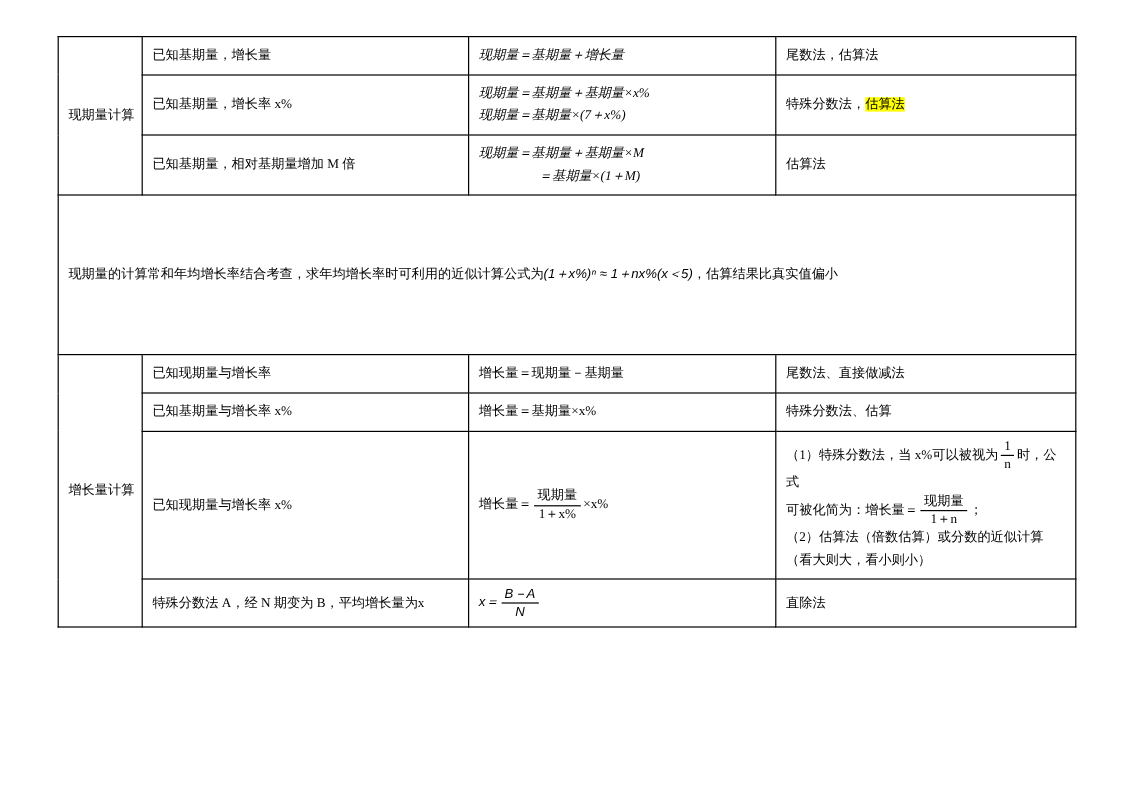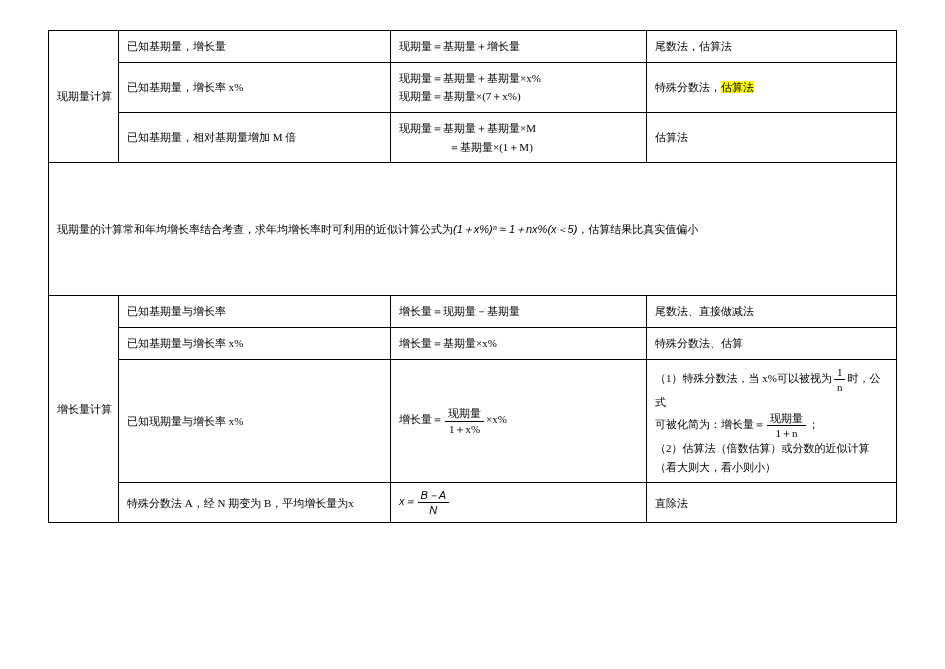--- a/index.html
+++ b/index.html
@@ -73,20 +73,21 @@
     display: block;
     padding: 1px 3px 0 3px;
   }
   .frac .math, .frac span {
     line-height: 1.1;
   }
 
   .formula-line {
     display: block;
     white-space: nowrap;
+    font-style: italic;
   }
   .indent {
     padding-left: 50px;
   }
 
   .tall td {
     padding-top: 10px;
     padding-bottom: 10px;
   }
 </style>
@@ -136,21 +137,21 @@
     </tr>
 
     <tr class="noterow">
       <td colspan="4">
         <span>现期量的计算常和年均增长率结合考查，求年均增长率时可利用的近似计算公式为</span><span class="math">(1＋x%)ⁿ ≈ 1＋nx%(x＜5)</span><span>，估算结果比真实值偏小</span>
       </td>
     </tr>
 
     <tr>
       <td rowspan="4" class="rowlabel">增长量计算</td>
-      <td>已知基期量与增长率</td>
+      <td>已知现期量与增长率</td>
       <td>增长量＝现期量－基期量</td>
       <td>尾数法、直接做减法</td>
     </tr>
 
     <tr>
       <td>已知基期量与增长率 x%</td>
       <td>增长量＝基期量×x%</td>
       <td>特殊分数法、估算</td>
     </tr>
 

